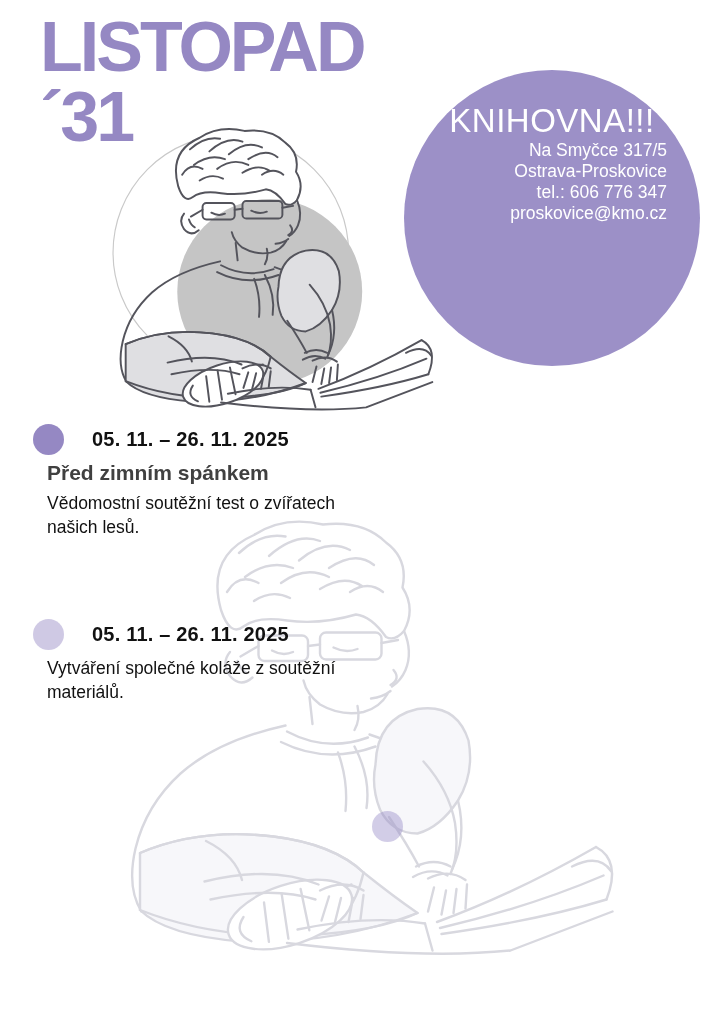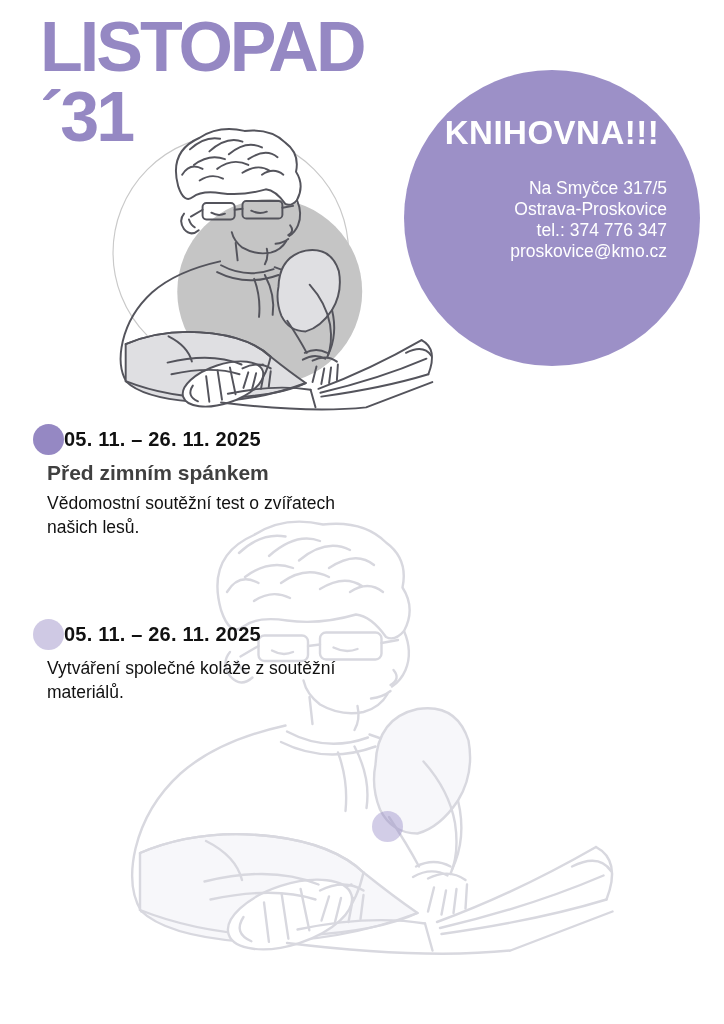--- a/index.html
+++ b/index.html
@@ -25,28 +25,27 @@
   
   .badge{
     position:absolute;left:404px;top:70px;
     width:296px;height:296px;
     border-radius:50%;
     background:#9c90c7;
     color:#ffffff;
     z-index:5;
   }
   .badge-heading{
-    margin-top:44px;
+    margin-top:32px;
     text-align:center;
     font-size:33px;
-    font-weight:bold;
+    font-weight:normal;
     letter-spacing:0.5px;
   }
   .badge-lines{
-    margin-top:26px;
     text-align:right;
     padding-right:33px;
     font-size:17.5px;
     line-height:21px;
   }
   .badge-web{font-weight:bold;line-height:19px;}
   
   svg.illo{position:absolute;}
   .illo-top{left:75px;top:128px;width:370px;height:292px;z-index:2;}
   .illo-bottom{left:62px;top:520px;width:570px;height:450px;z-index:1;}
@@ -65,21 +64,21 @@
   .mini-dot{
     position:absolute;left:372px;top:811px;
     width:31px;height:31px;border-radius:50%;
     background:rgba(148,135,197,0.42);
     z-index:3;
   }
   
   .event{position:absolute;left:33px;width:400px;z-index:6;}
   .event-1{top:424px;}
   .event-2{top:619px;}
-  .event-row{display:flex;align-items:center;gap:0;}
+  .event-row{display:flex;align-items:center;gap:28px;}
   .event-dot{width:31px;height:31px;border-radius:50%;flex:0 0 auto;}
   .dot-solid{background:#9588c3;}
   .dot-pale{background:rgba(149,136,196,0.45);}
   .event-date{
     font-size:20px;font-weight:bold;color:#111111;letter-spacing:0.2px;
   }
   .event-title{
     margin:6px 0 0 14px;
     font-size:21px;font-weight:bold;color:#404040;
   }
@@ -281,21 +280,21 @@
     <path d="M340,231 Q358,222 366,234"></path>
   </g>
       </g>
   </svg>
 
   <div class="badge">
     <div class="badge-heading">KNIHOVNA!!!</div>
     <div class="badge-lines">
       <div>Na Smyčce 317/5</div>
       <div>Ostrava-Proskovice</div>
-      <div>tel.: 374 776 347</div>
+      <div>tel.: 606 776 347</div>
       <div>proskovice@kmo.cz</div>
     </div>
   </div>
 
   <svg class="illo illo-bottom" viewBox="0 0 380 300">
     <g class="fig-slot">
         <g class="fig" id="fig-master">
 
     <path class="f-white" d="M106,60 Q96,24 128,10 Q148,-3 174,3 Q201,0 216,15 Q231,26 227,45 Q236,59 228,74 Q222,81 216,78 Q206,64 196,63 Q172,70 150,67 Q130,64 121,71 Q112,78 106,60 Z"></path>
     <path d="M118,22 Q133,8 149,11"></path>

